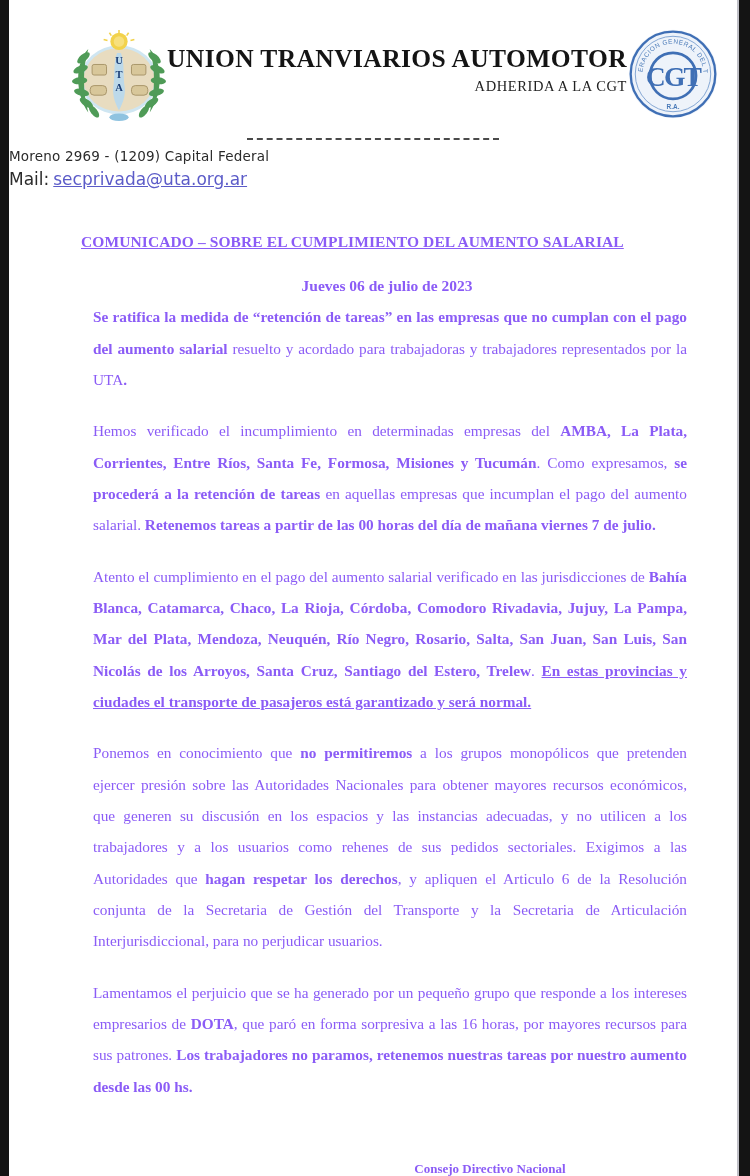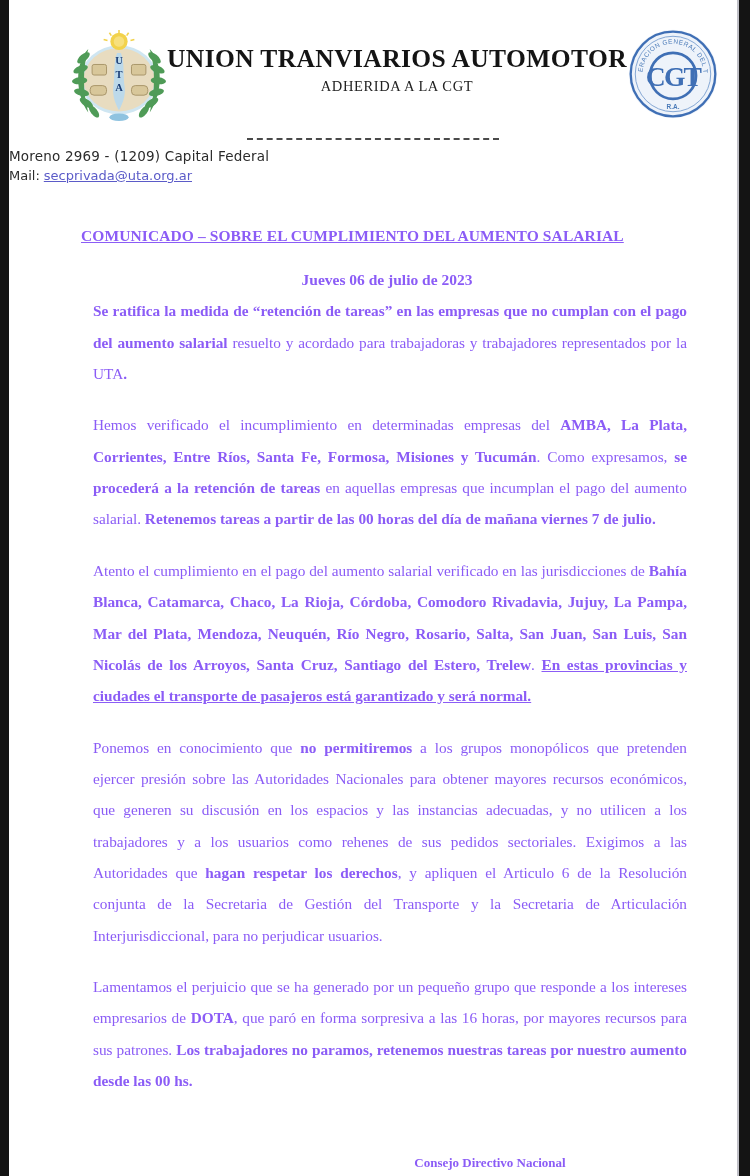--- a/index.html
+++ b/index.html
@@ -63,41 +63,42 @@
     letter-spacing: 0.4px;
     color: #141414;
     line-height: 1.15;
     white-space: nowrap;
   }
   .org-sub {
     font-size: 14.5px;
     color: #222222;
     letter-spacing: 0.6px;
     margin-top: 5px;
+    text-align: right;
   }
 
   .contact {
     text-align: left;
     margin-top: 12px;
     font-family: "DejaVu Sans", "Liberation Sans", sans-serif;
   }
   .dash-rule {
     width: 252px;
     margin: 0 auto 7px auto;
     border-top: 2px dashed #4a4a4a;
     height: 0;
   }
   .contact-line {
     font-size: 13.5px;
     color: #2b2b2b;
     line-height: 1.45;
     letter-spacing: 0.2px;
   }
   .mail-row {
-    font-size: 13px;
+    font-size: 17px;
     color: #2b2b2b;
     line-height: 1.45;
   }
   .mail-link {
     color: #5b5bc8;
     text-decoration: underline;
     margin-left: 4px;
   }
 
   

